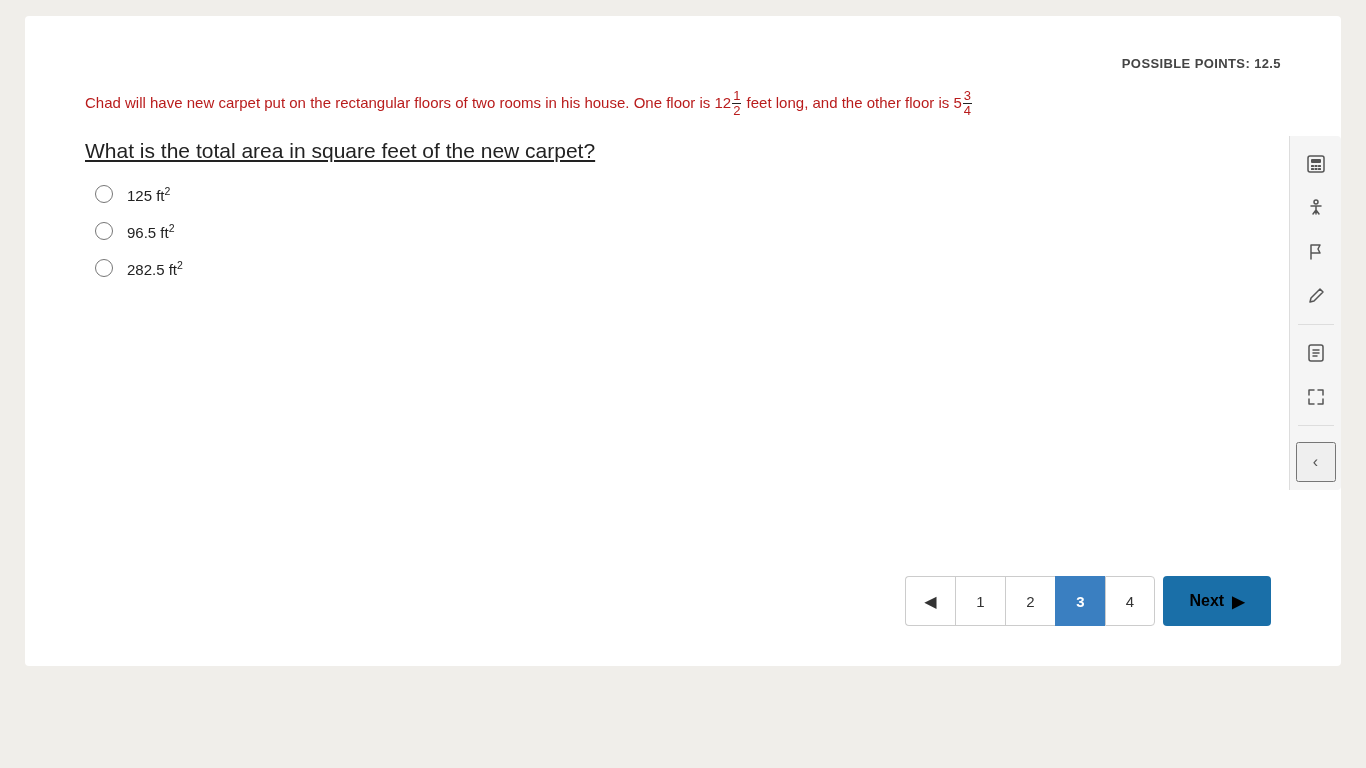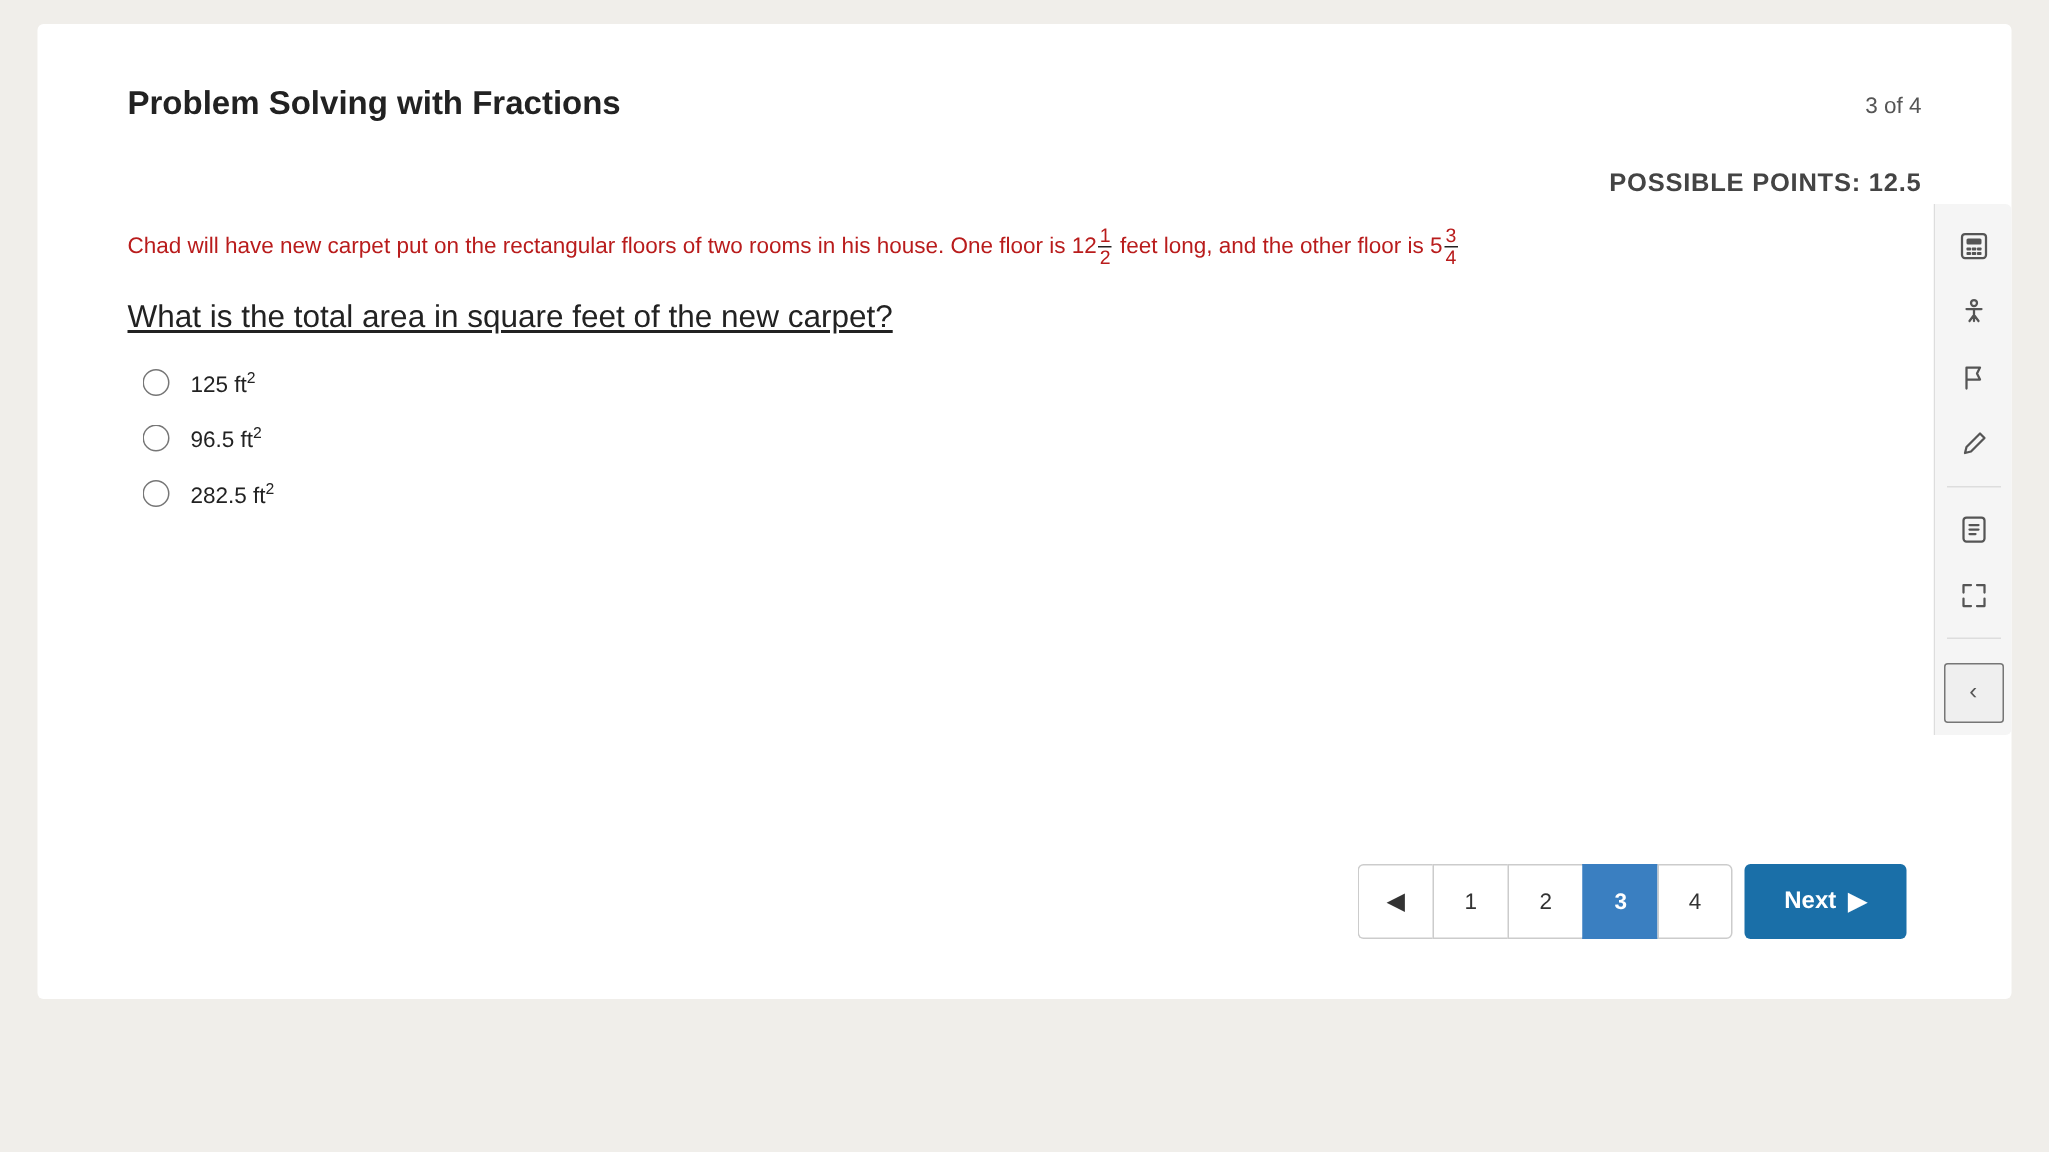--- a/index.html
+++ b/index.html
@@ -32,21 +32,21 @@
       font-weight: bold;
       color: #222;
     }
     .page-counter {
       font-size: 15px;
       color: #555;
       margin-top: 6px;
     }
     .possible-points {
       text-align: right;
-      font-size: 17px;
+      font-size: 13px;
       font-weight: bold;
       color: #444;
       letter-spacing: 0.03em;
       margin-bottom: 18px;
     }
     .question-text {
       font-size: 15px;
       color: #b91c1c;
       line-height: 1.7;
       margin-bottom: 20px;
@@ -166,21 +166,21 @@
       font-weight: bold;
     }
     .page-btn-last {
       border-right: 1px solid #ccc;
       border-radius: 0 4px 4px 0;
     }
     .next-btn {
       width: 108px;
       height: 50px;
       background: #1a6fa8;
-      color: #ffffff;
+      color: #000000;
       border: none;
       font-size: 16px;
       font-weight: bold;
       cursor: pointer;
       display: flex;
       align-items: center;
       justify-content: center;
       border-radius: 4px;
       margin-left: 8px;
       gap: 8px;
@@ -198,24 +198,20 @@
       justify-content: center;
       border-radius: 4px 0 0 4px;
       border-right: none;
     }
   </style>
 </head>
 <body>
 
 <div class="card">
 
-  <div class="header-row">
-    <div class="page-title">Problem Solving with Fractions</div>
-    <div class="page-counter">3 of 4</div>
-  </div>
 
   <div class="possible-points">POSSIBLE POINTS: 12.5</div>
 
   <p class="question-text">
     <span>Chad will have new carpet put on the rectangular floors of two rooms in his house.  One floor is 12</span><span><span class="fraction">
           <span class="num">1</span>
           <span class="den">2</span>
         </span></span><span> feet long, and the other floor is 5</span><span><span class="fraction">
           <span class="num">3</span>
           <span class="den">4</span>

